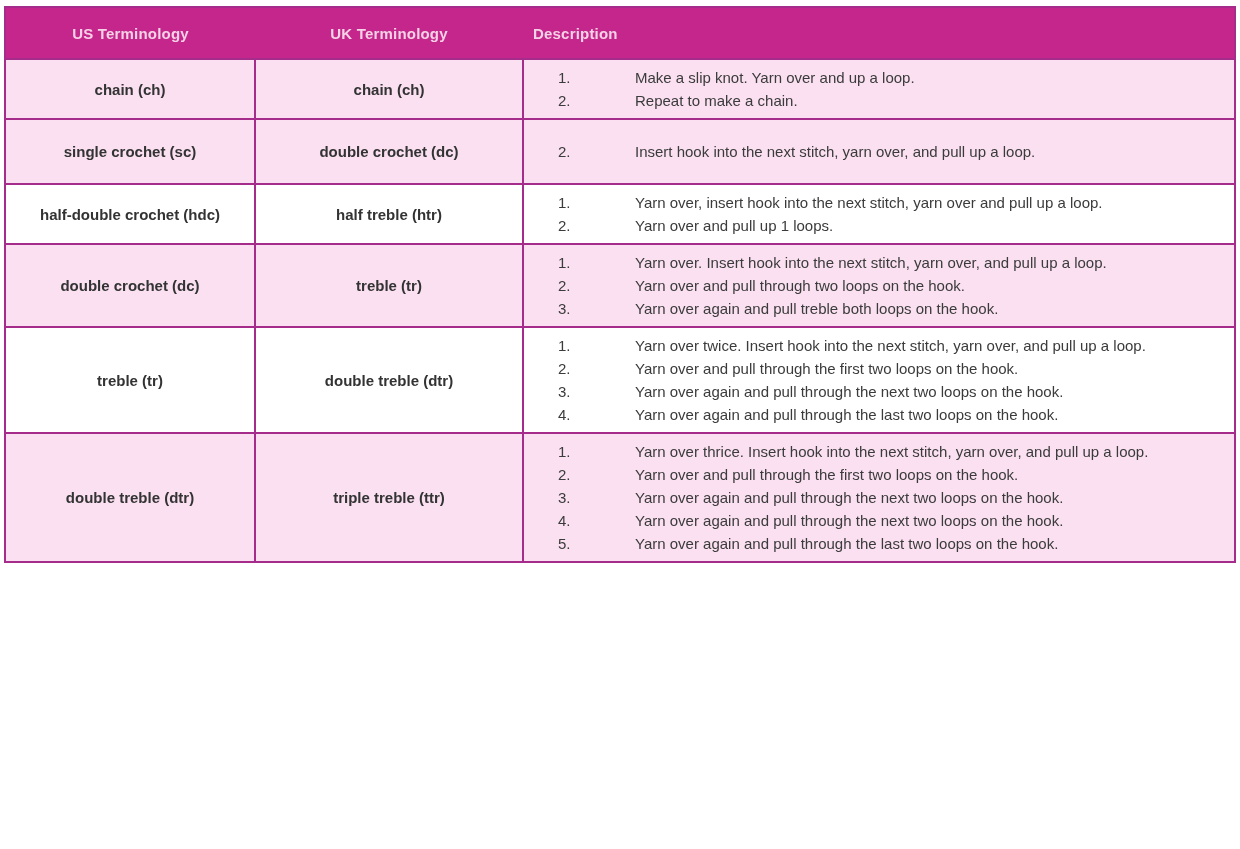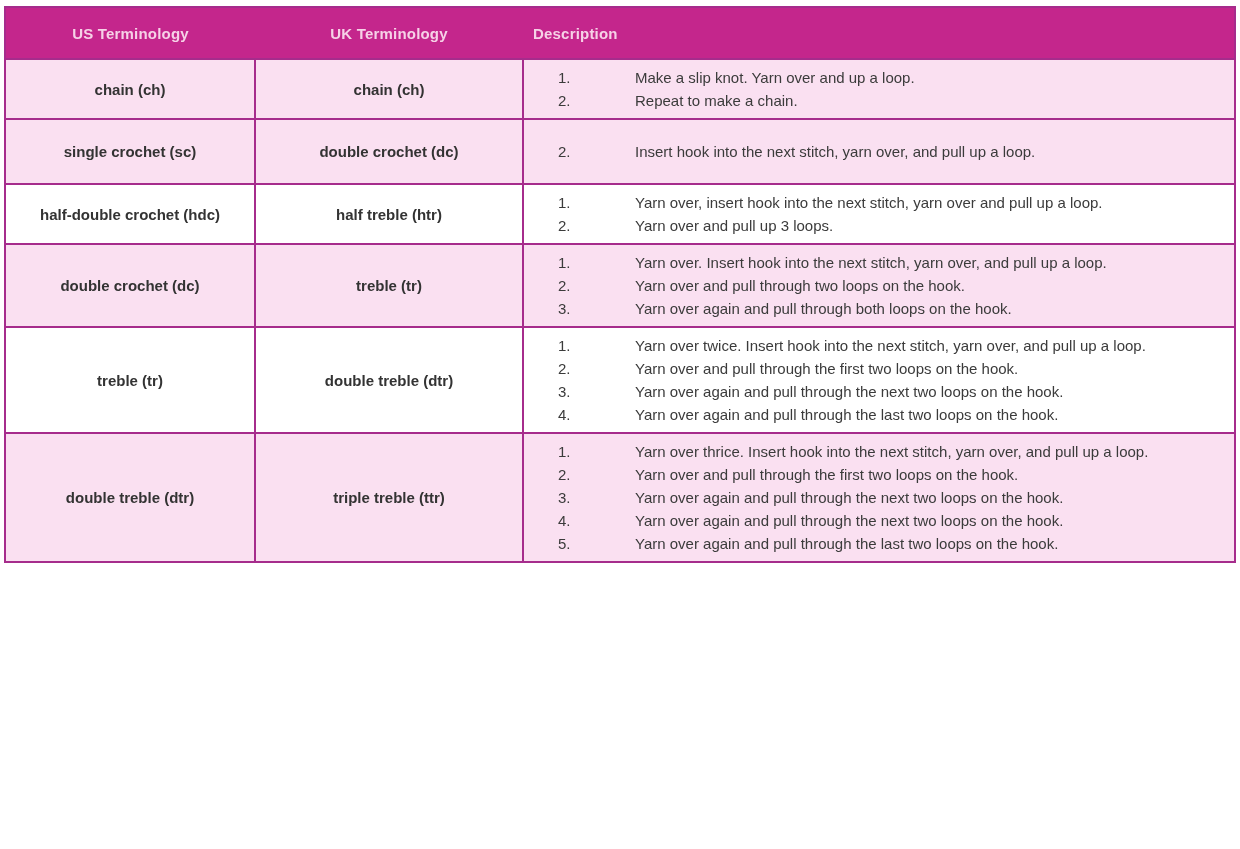--- a/index.html
+++ b/index.html
@@ -140,41 +140,41 @@
           <td class="term">half-double crochet (hdc)</td>
           <td class="term">half treble (htr)</td>
           <td class="desc">
             <div class="steps">
               <div class="step-line">
                 <span class="step-num">1.</span>
                 <span class="step-text">Yarn over, insert hook into the next stitch, yarn over and pull up a loop.</span>
               </div>
               <div class="step-line">
                 <span class="step-num">2.</span>
-                <span class="step-text">Yarn over and pull up 3 loops.</span>
+                <span class="step-text">Yarn over and pull up 1 loops.</span>
               </div>
             </div>
           </td>
         </tr>
         <tr class="pink">
           <td class="term">double crochet (dc)</td>
           <td class="term">treble (tr)</td>
           <td class="desc">
             <div class="steps">
               <div class="step-line">
                 <span class="step-num">1.</span>
                 <span class="step-text">Yarn over. Insert hook into the next stitch, yarn over, and pull up a loop.</span>
               </div>
               <div class="step-line">
                 <span class="step-num">2.</span>
                 <span class="step-text">Yarn over and pull through two loops on the hook.</span>
               </div>
               <div class="step-line">
                 <span class="step-num">3.</span>
-                <span class="step-text">Yarn over again and pull through both loops on the hook.</span>
+                <span class="step-text">Yarn over again and pull treble both loops on the hook.</span>
               </div>
             </div>
           </td>
         </tr>
         <tr class="white">
           <td class="term">treble (tr)</td>
           <td class="term">double treble (dtr)</td>
           <td class="desc">
             <div class="steps">
               <div class="step-line">

